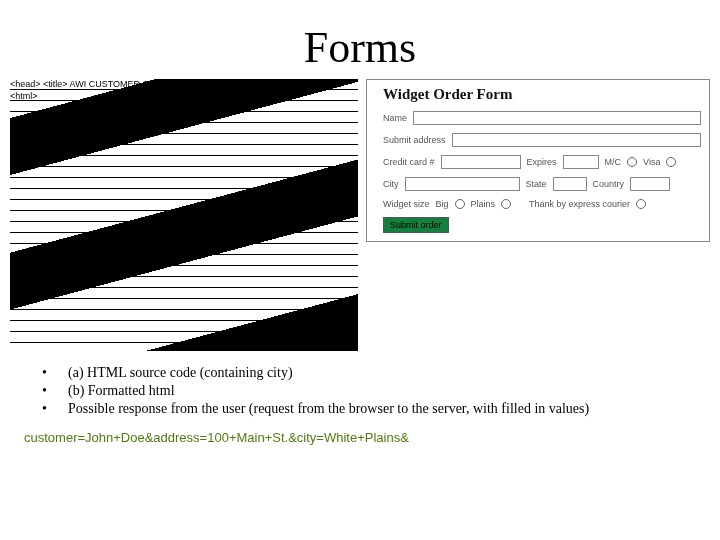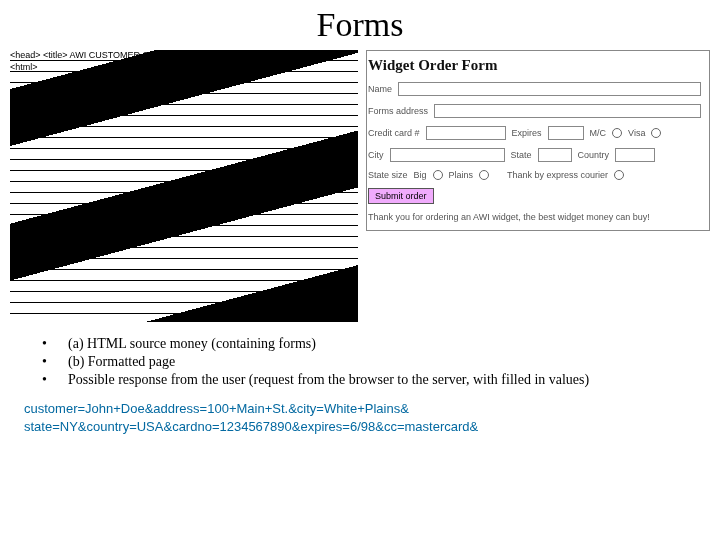--- a/index.html
+++ b/index.html
@@ -6,23 +6,23 @@
   body {
     width: 720px;
     height: 540px;
     background: #fff;
     font-family: "Times New Roman", serif;
     font-size: 13px;
     color: #000;
     position: relative;
   }
   .title {
-    font-size: 34px;
+    font-size: 44px;
     text-align: center;
-    padding-top: 6px;
+    padding-top: 22px;
     font-weight: normal;
   }
   .upper {
     display: flex;
     gap: 8px;
     padding: 6px 10px 0 10px;
     align-items: flex-start;
   }
   .source-panel {
     width: 348px;
@@ -60,21 +60,21 @@
         transparent 55px, transparent 130px
       );
     background-color: #fff;
   }
   .rendered-panel {
     flex: 1;
     border: 1px solid #888;
     font-family: Arial, sans-serif;
     font-size: 10px;
     color: #333;
-    padding: 6px 8px 8px 1px;
+    padding: 6px 8px 8px 16px;
   }
   .rendered-panel h2 {
     font-family: "Times New Roman", serif;
     font-size: 15px;
     font-weight: bold;
     color: #111;
     margin-bottom: 8px;
   }
   .form-row {
     display: flex;
@@ -96,21 +96,21 @@
   }
   .radio {
     display: inline-block;
     width: 10px; height: 10px;
     border: 1px solid #666;
     border-radius: 50%;
     vertical-align: middle;
   }
   .submit-btn {
     border: 1px solid #555;
-    background: #f0abfc;
+    background: #15803d;
     font-size: 9px;
     padding: 2px 6px;
     font-family: Arial, sans-serif;
   }
   .thank {
     font-size: 9px;
     color: #555;
     margin-top: 8px;
   }
   .bullets {
@@ -123,21 +123,21 @@
     margin-bottom: 2px;
   }
   .bullets .dot {
     width: 26px;
     flex: 0 0 26px;
   }
   .response {
     padding: 6px 6px 0 24px;
     font-family: Arial, sans-serif;
     font-size: 13px;
-    color: #0369a1;
+    color: #4d7c0f;
     line-height: 1.35;
   }
 </style>
 </head>
 <body>
 
 <div class="title">Forms</div>
 
 <div class="upper">
 
@@ -149,21 +149,21 @@
 
   <div class="rendered-panel">
     <h2>Widget Order Form</h2>
 
     <div class="form-row">
       <label>Name</label>
       <input type="text" style="flex: 1 1 0%;">
     </div>
 
     <div class="form-row">
-      <label>Forms address</label>
+      <label>Submit address</label>
       <input type="text" style="flex: 1 1 0%;">
     </div>
 
     <div class="form-row">
       <label>Credit card #</label>
       <input type="text" style="width: 80px;">
       <label>Expires</label>
       <input type="text" style="width: 36px;">
       <label>M/C</label>
       <span class="radio"></span>
@@ -174,47 +174,45 @@
     <div class="form-row">
       <label>City</label>
       <input type="text" style="width: 115px;">
       <label>State</label>
       <input type="text" style="width: 34px;">
       <label>Country</label>
       <input type="text" style="width: 40px;">
     </div>
 
     <div class="form-row">
-      <label>State size</label>
+      <label>Widget size</label>
       <label>Big</label>
       <span class="radio"></span>
       <label>Plains</label>
       <span class="radio"></span>
       <span style="width:6px"></span>
       <label>Thank by express courier</label>
       <span class="radio"></span>
     </div>
 
     <button class="submit-btn">Submit order</button>
 
-    <div class="thank">Thank you for ordering an AWI widget, the best widget money can buy!</div>
   </div>
 </div>
 
 <div class="bullets">
   <div class="row">
     <span class="dot">•</span>
-    <span>(a) HTML source money (containing forms)</span>
+    <span>(a) HTML source code (containing city)</span>
   </div>
   <div class="row">
     <span class="dot">•</span>
-    <span>(b) Formatted page</span>
+    <span>(b) Formatted html</span>
   </div>
   <div class="row">
     <span class="dot">•</span>
     <span>Possible response from the user (request from the browser to the server, with filled in values)</span>
   </div>
 </div>
 
 <div class="response">
   <div>customer=John+Doe&amp;address=100+Main+St.&amp;city=White+Plains&amp;</div>
-  <div>state=NY&amp;country=USA&amp;cardno=1234567890&amp;expires=6/98&amp;cc=mastercard&amp;</div>
 </div>
 
 </body></html>

